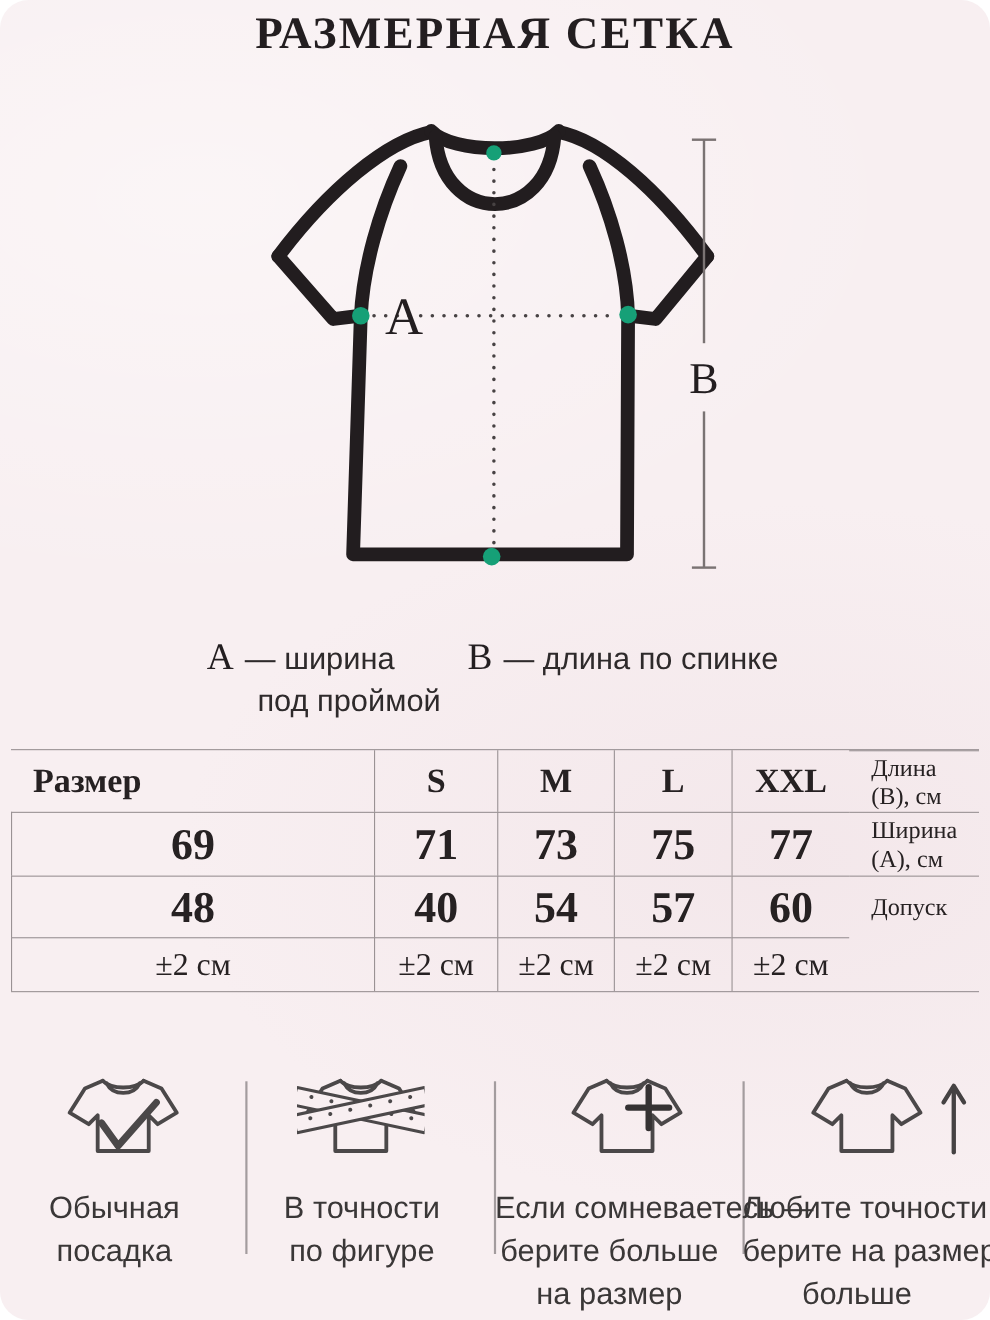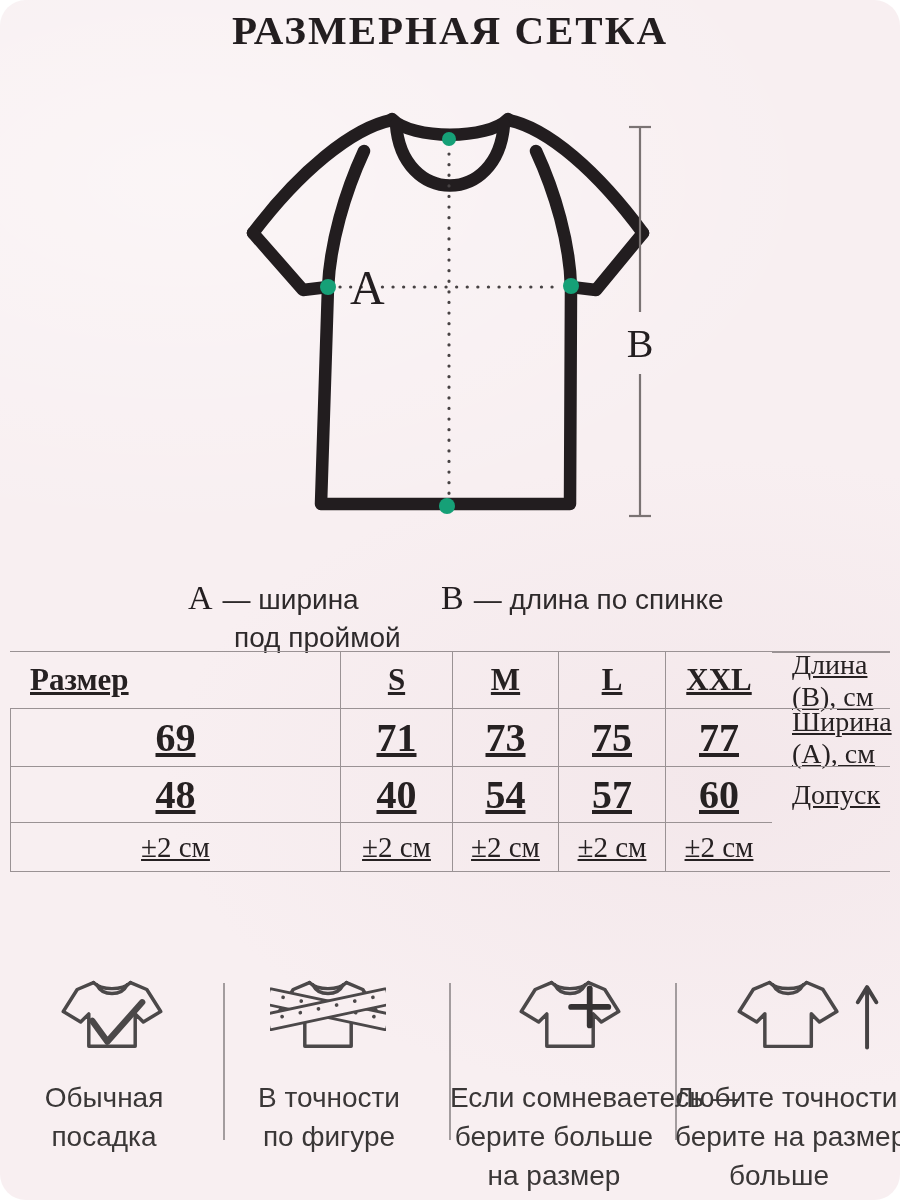--- a/index.html
+++ b/index.html
@@ -25,35 +25,34 @@
   .diagram-svg{position:absolute;left:0;top:0;}
 
   
   .legend{position:absolute;top:579px;line-height:38px;font-size:28px;color:#2e2a2b;}
   .legend .letter{
     font-family:"Liberation Serif", serif;
     font-size:34px;font-weight:400;color:#231e20;margin-right:10px;
   }
   .legend-a{left:188px;}
   .legend-a .line2{margin-left:46px;}
-  .legend-b{left:441px;}
+  .legend-b{left:425px;}
 
   
   .size-table{
-    position:absolute;left:10px;top:651px;width:880px;
+    position:absolute;left:10px;top:681px;width:880px;
     display:grid;
     grid-template-columns:330px 112px 106px 107px 107px 118px;
     grid-template-rows:56px 58px 56px 49px;
     border-top:1.6px solid #9a9294;
     border-bottom:1.6px solid #9a9294;
     font-family:"Liberation Serif", serif;
-    text-decoration:underline;
   }
   .cell{display:flex;align-items:center;justify-content:center;}
-  .cell.lbl{justify-content:flex-start;padding-left:20px;font-size:28px;font-weight:400;}
+  .cell.lbl{justify-content:flex-start;padding-left:20px;font-size:22px;font-weight:400;}
   .cell.bt{border-top:1.4px solid #9a9294;}
   .cell.bl{border-left:1.4px solid #9a9294;}
   .cell.hdr{font-size:31px;font-weight:700;}
   .cell.num{font-size:40px;font-weight:700;}
   .cell.tol{font-size:29px;font-weight:400;}
 
   
   .divider{position:absolute;top:983px;width:2px;height:157px;background:#a39c9e;}
   .note-caption{
     position:absolute;top:1078px;width:208px;

